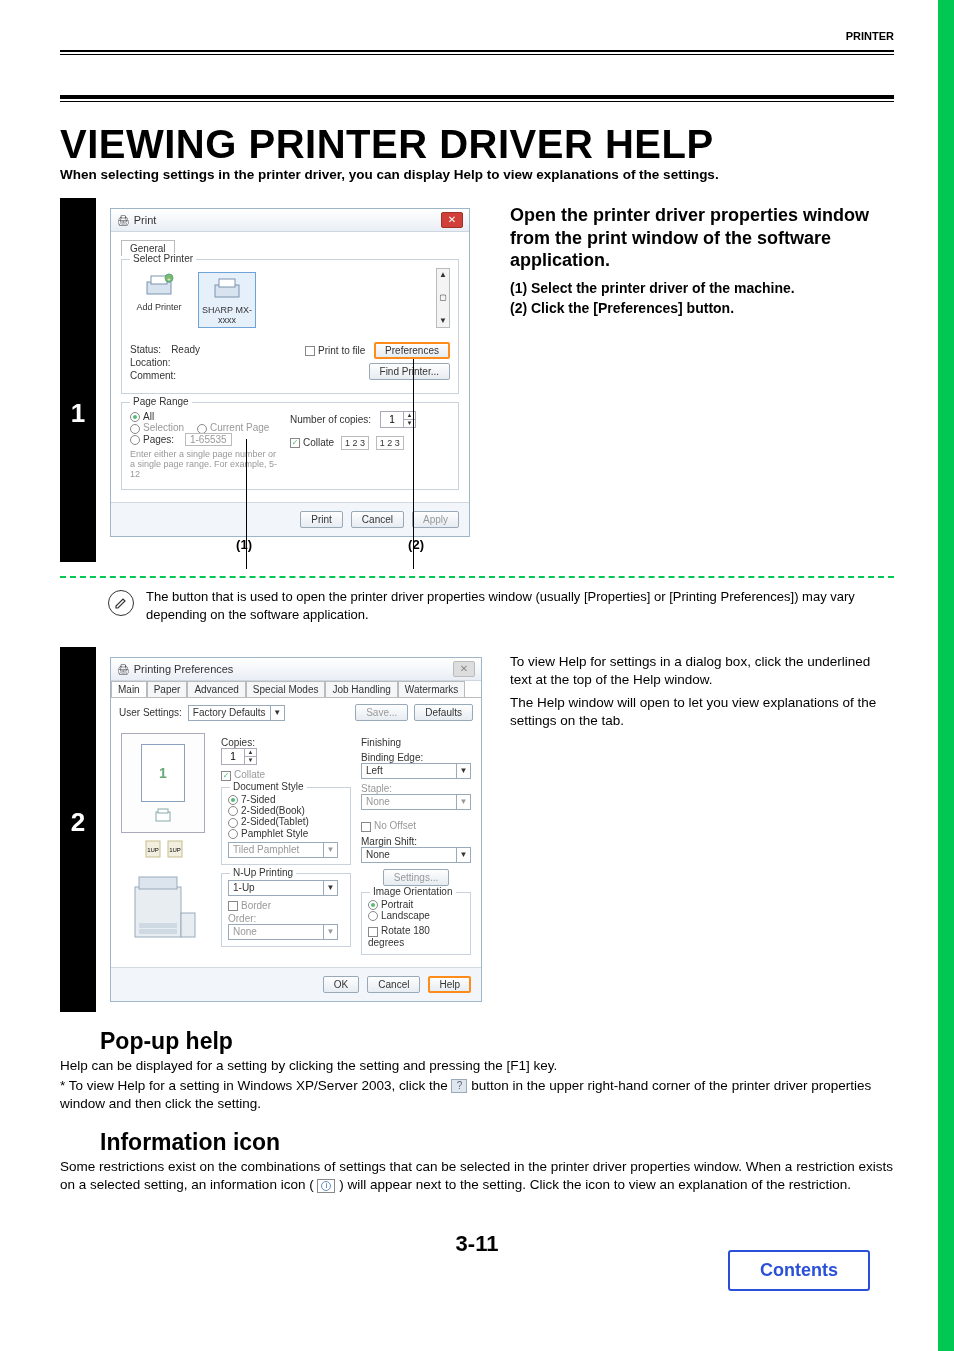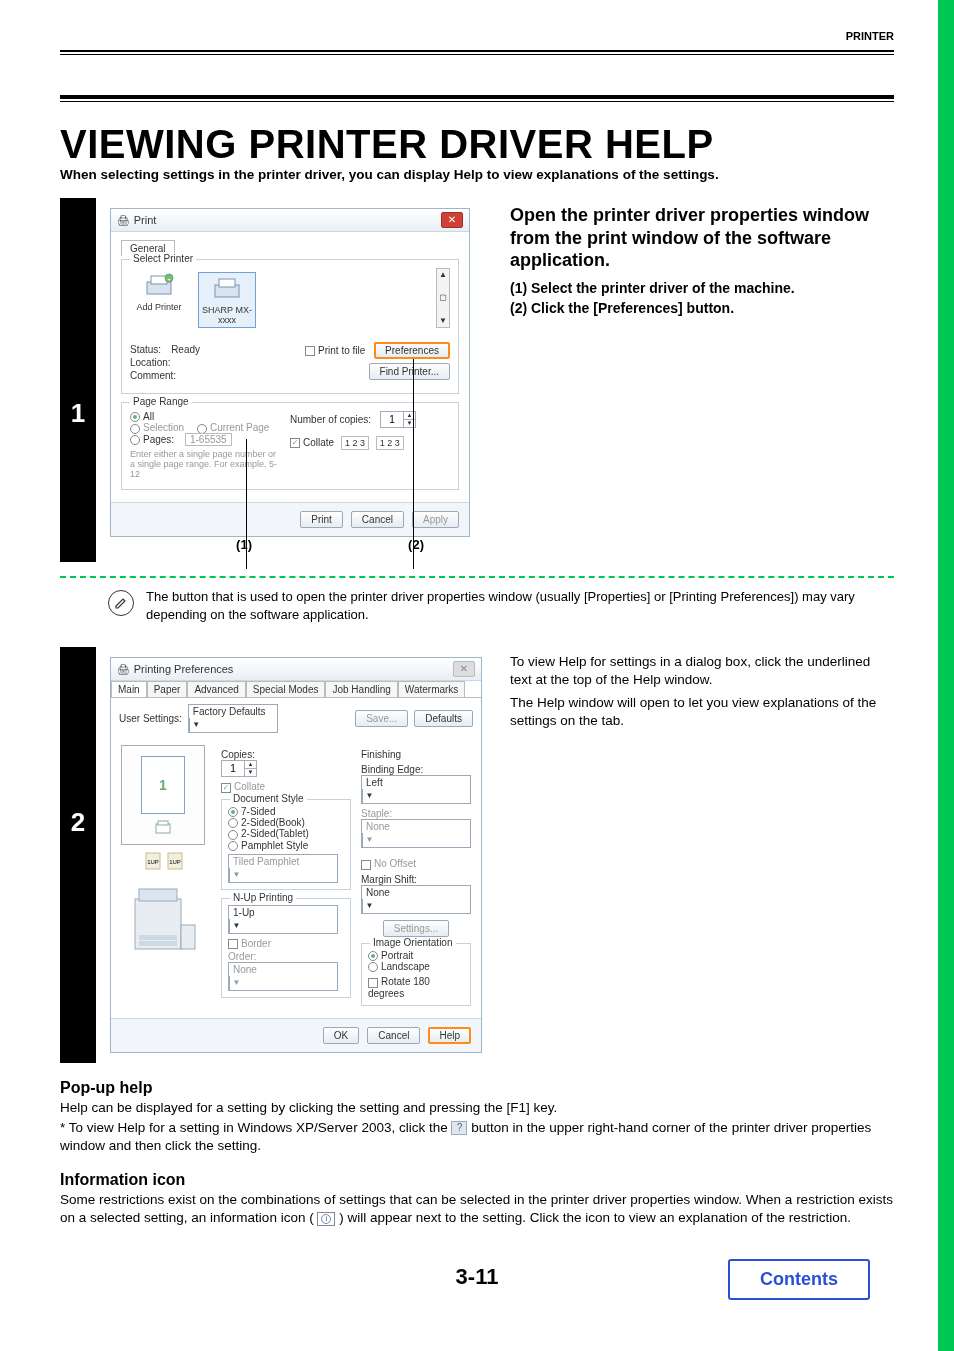--- a/index.html
+++ b/index.html
@@ -148,51 +148,50 @@
   .note-text { font-size:13px; line-height:1.35;}
 
   
   .prefs-tabs { display:flex; font-size:10px; border-bottom:1px solid #bbb;}
   .prefs-tabs .ptab { border:1px solid #bbb; border-bottom:none; padding:2px 6px; background:#f4f6f8;}
   .prefs-tabs .ptab.active{ background:#fff; font-weight:normal;}
   .prefs-toolbar { display:flex; align-items:center; gap:6px; padding:6px 8px; font-size:10px;}
   .dropdown-mock {
     display:inline-flex; border:1px solid #9ab; background:#fff; font-size:10px;
     min-width:90px;
-    flex-direction:column;
   }
   .dropdown-mock span:first-child{ flex:1; padding:1px 4px;}
   .dropdown-mock .arrow{ width:14px; text-align:center; border-left:1px solid #9ab; font-size:8px; line-height:14px;}
   .prefs-body { display:flex; gap:10px; padding:6px 10px 12px;}
   .prefs-col { font-size:10px; }
   .prefs-col.left{ width:90px; }
   .prefs-col.mid { width:130px;}
   .prefs-col.right{ flex:1;}
   .preview-box {
     border:1px solid #aab; width:84px; height:100px; background:#fdfdfd;
     display:flex; flex-direction:column; align-items:center; justify-content:center; gap:6px;
   }
   .page-thumb { width:44px; height:58px; border:1px solid #8aa1c2; background:#fff; display:flex; align-items:center; justify-content:center; font-size:14px; font-weight:bold; color:#6a7;}
   .machine-thumb { width:84px; height:84px; border:none;}
   .field-label { font-size:10px; margin-top:4px;}
-  .section-title-bold { font-weight:bold; font-size:16px; margin-top:16px;}
+  .section-title-bold { font-weight:bold; font-size:23px; margin-top:16px;margin-left:40px;}
   .body-p { font-size:13.5px; line-height:1.35; margin-top:2px;}
   .inline-help-btn {
     display:inline-block; width:16px; height:14px; background:#dfe6ee; border:1px solid #9ab;
     text-align:center; font-size:10px; line-height:12px; vertical-align:middle; color:#567;
   }
   .inline-info-icon{
     display:inline-flex; width:18px; height:14px; border:1px solid #888;
     align-items:center; justify-content:center; font-size:9px; vertical-align:middle;
   }
   .page-num {
     text-align:center; font-size:22px; font-weight:bold; margin-top:36px;
   }
   .contents-btn {
-    position:absolute; bottom:51px; right:84px;
+    position:absolute; bottom:60px; right:84px;
     border:2px solid #2a4fd8; color:#2a4fd8; background:#fff;
     font-size:18px; font-weight:bold; padding:8px 30px; border-radius:3px;
   }
   .printer-select-area{ display:flex; }
   .printer-select-area .list{ flex:1;}
 </style>
 </head>
 <body>
 
 <div class="green-bar"></div>

